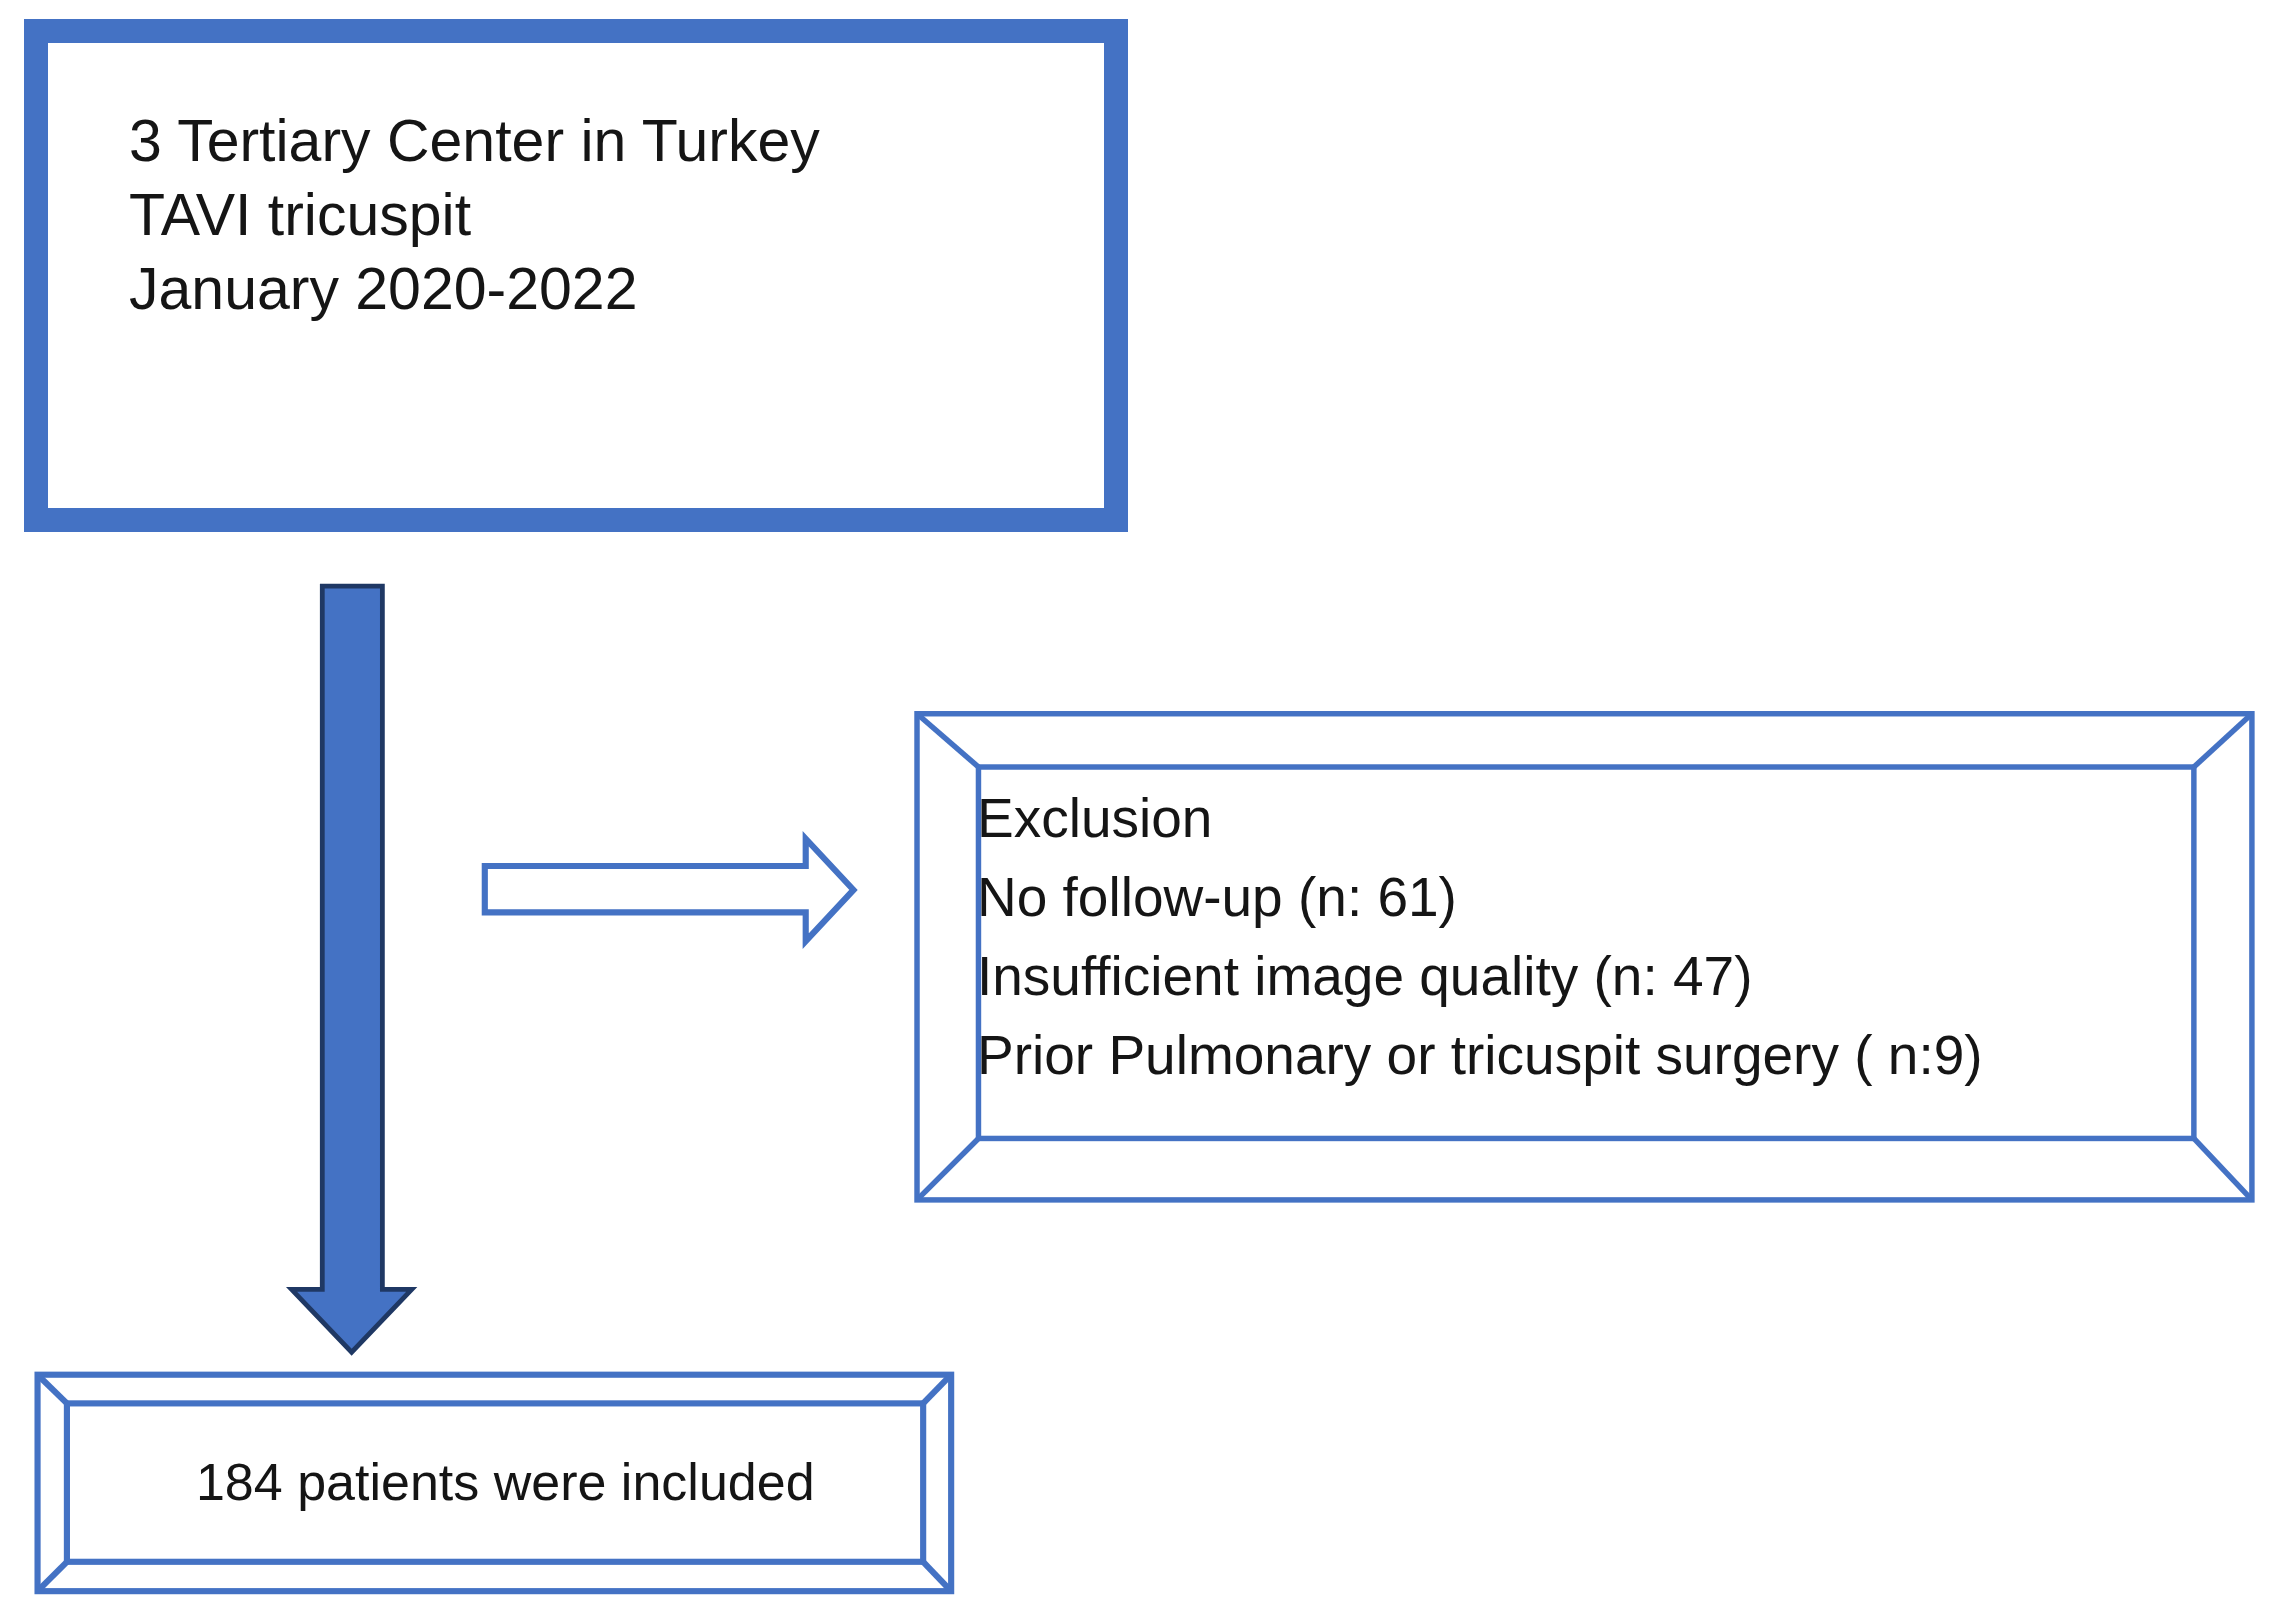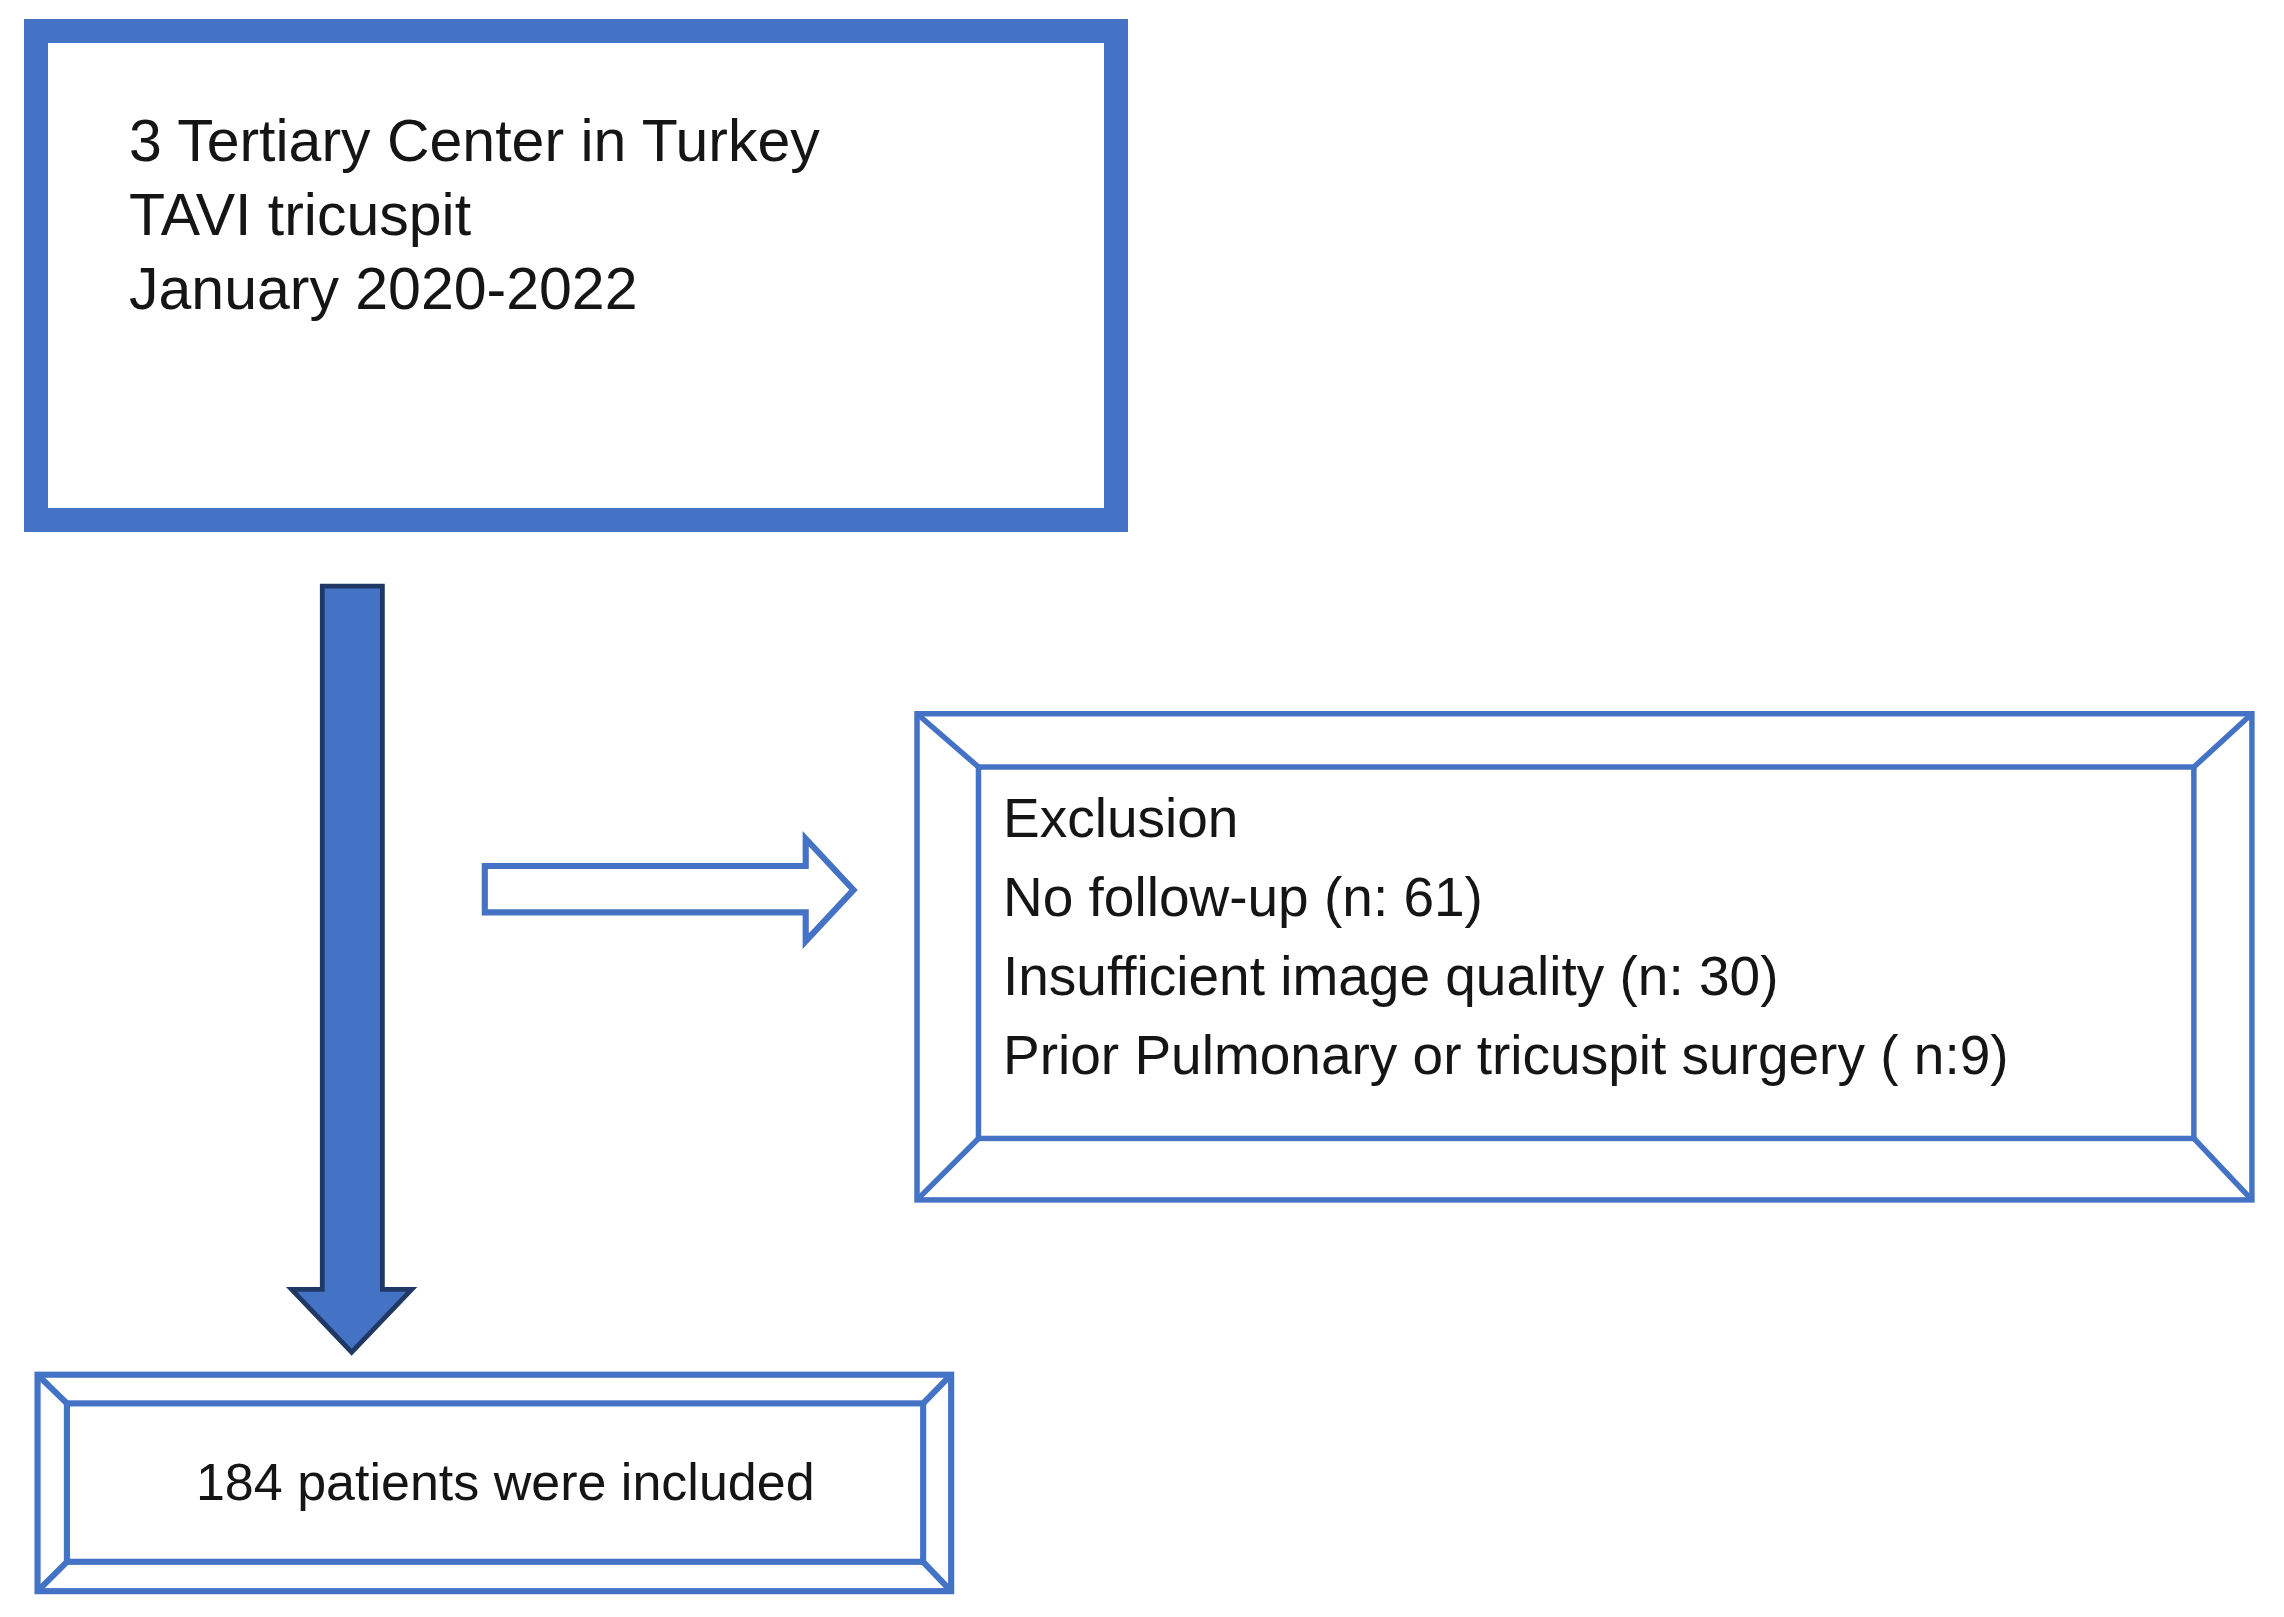--- a/index.html
+++ b/index.html
@@ -28,21 +28,21 @@
     border:24.6px solid var(--accent);
     box-sizing:border-box;
     background:var(--background);
   }
   .source-box .text-block{
     padding:61px 13.7px 0 81px;
     font-size:59px;line-height:74px;
     white-space:nowrap;
   }
   .exclusion-text{
-    position:absolute;left:968px;top:767px;width:1215px;height:371px;
+    position:absolute;left:942px;top:767px;width:1215px;height:371px;
     padding:12.3px 0 0 35px;
     box-sizing:border-box;
     font-size:55px;line-height:79px;
     white-space:nowrap;
   }
   .result-text{
     position:absolute;left:67px;top:1403px;width:856px;height:158px;
     display:flex;align-items:center;justify-content:center;
     box-sizing:border-box;
     padding-left:20.5px;
@@ -85,20 +85,20 @@
     <div class="text-block">
       <span class="line">3 Tertiary Center in Turkey</span>
       <span class="line">TAVI tricuspit</span>
       <span class="line">January 2020-2022</span>
     </div>
   </div>
 
   <div class="exclusion-text">
     <span class="line">Exclusion</span>
     <span class="line">No follow-up (n: 61)</span>
-    <span class="line">Insufficient image quality (n: 30)</span>
+    <span class="line">Insufficient image quality (n: 47)</span>
     <span class="line">Prior Pulmonary or tricuspit surgery ( n:9)</span>
   </div>
 
   <div class="result-text">184 patients were included</div>
 
 </div>
 
 
 </body></html>

